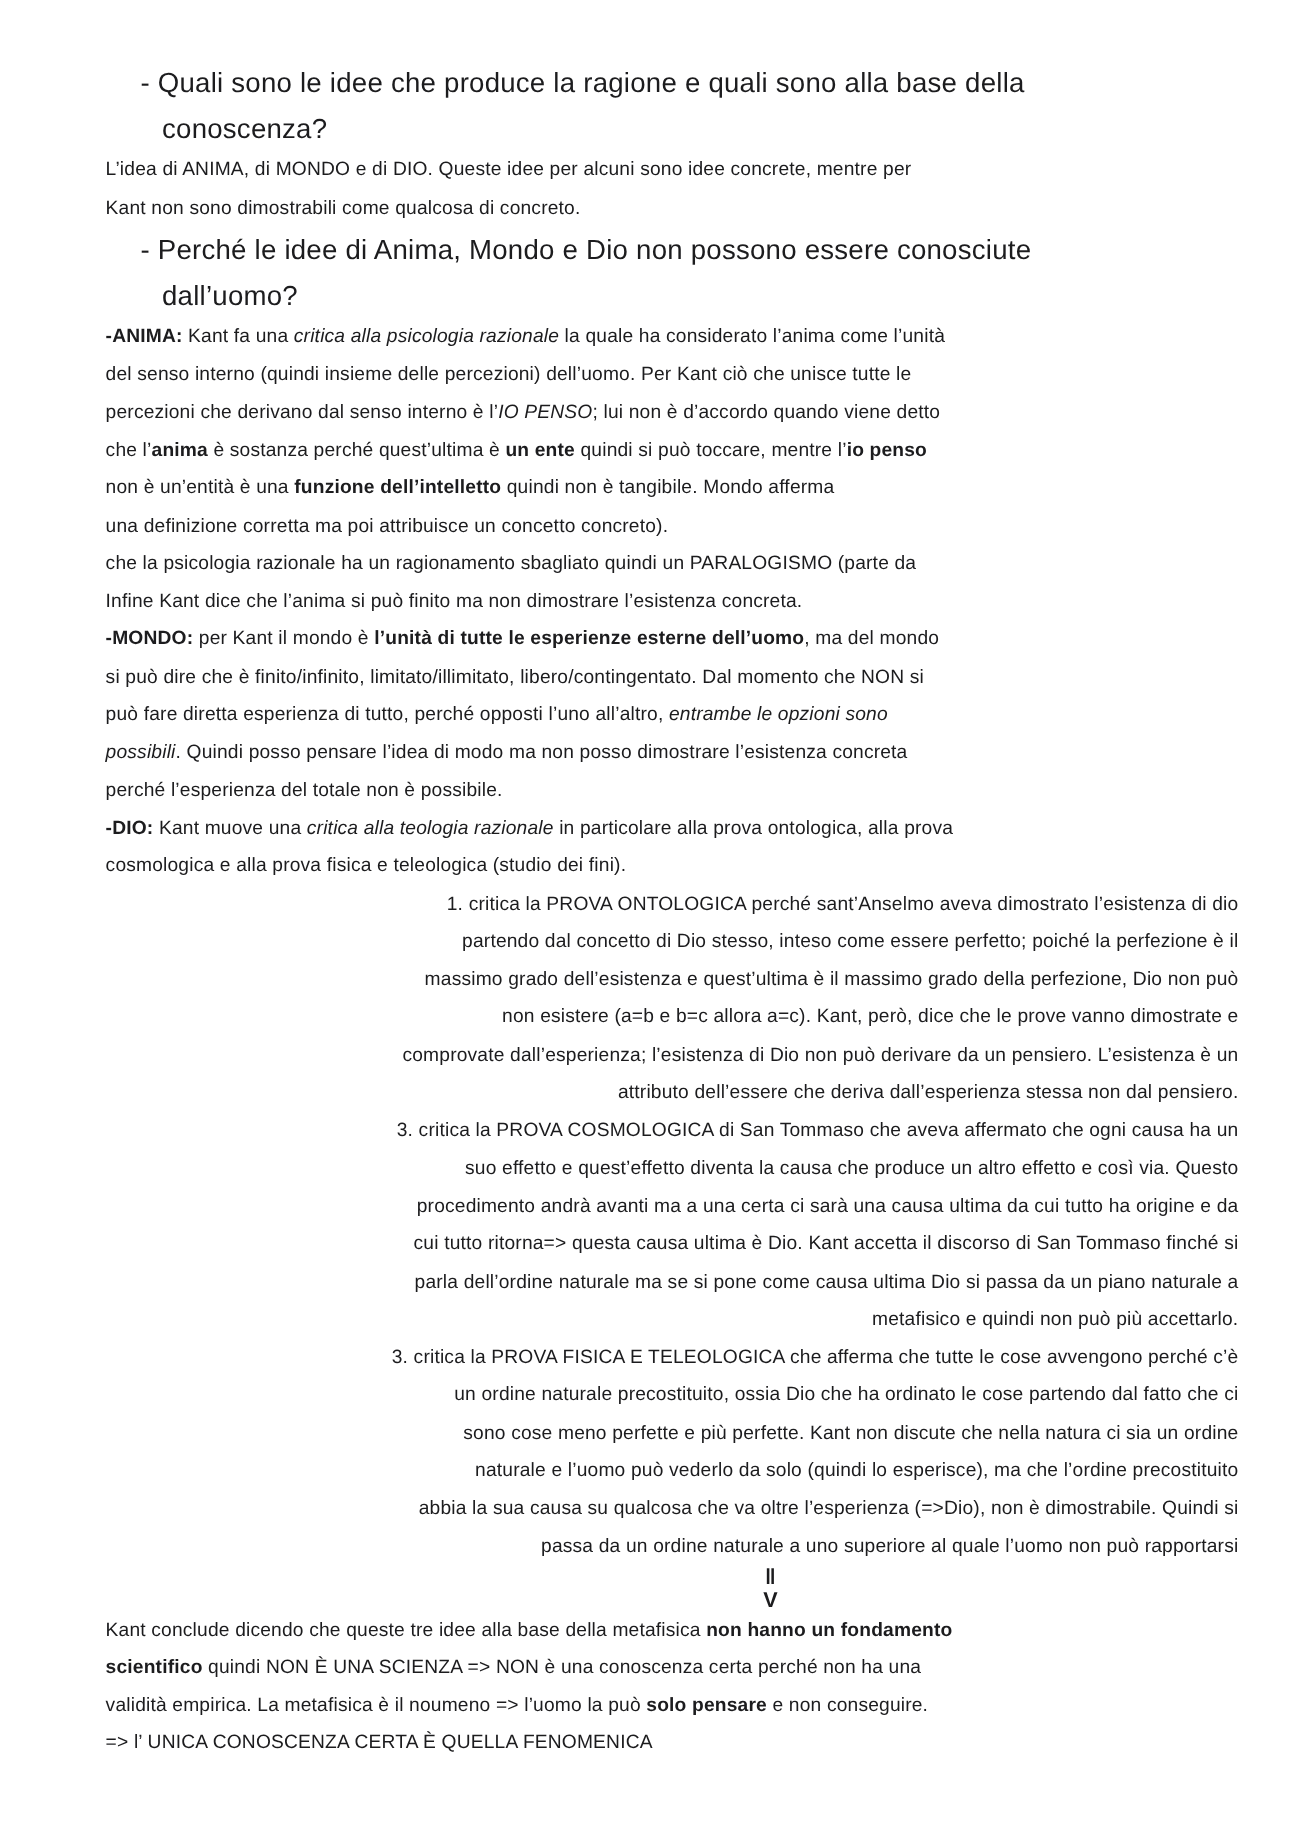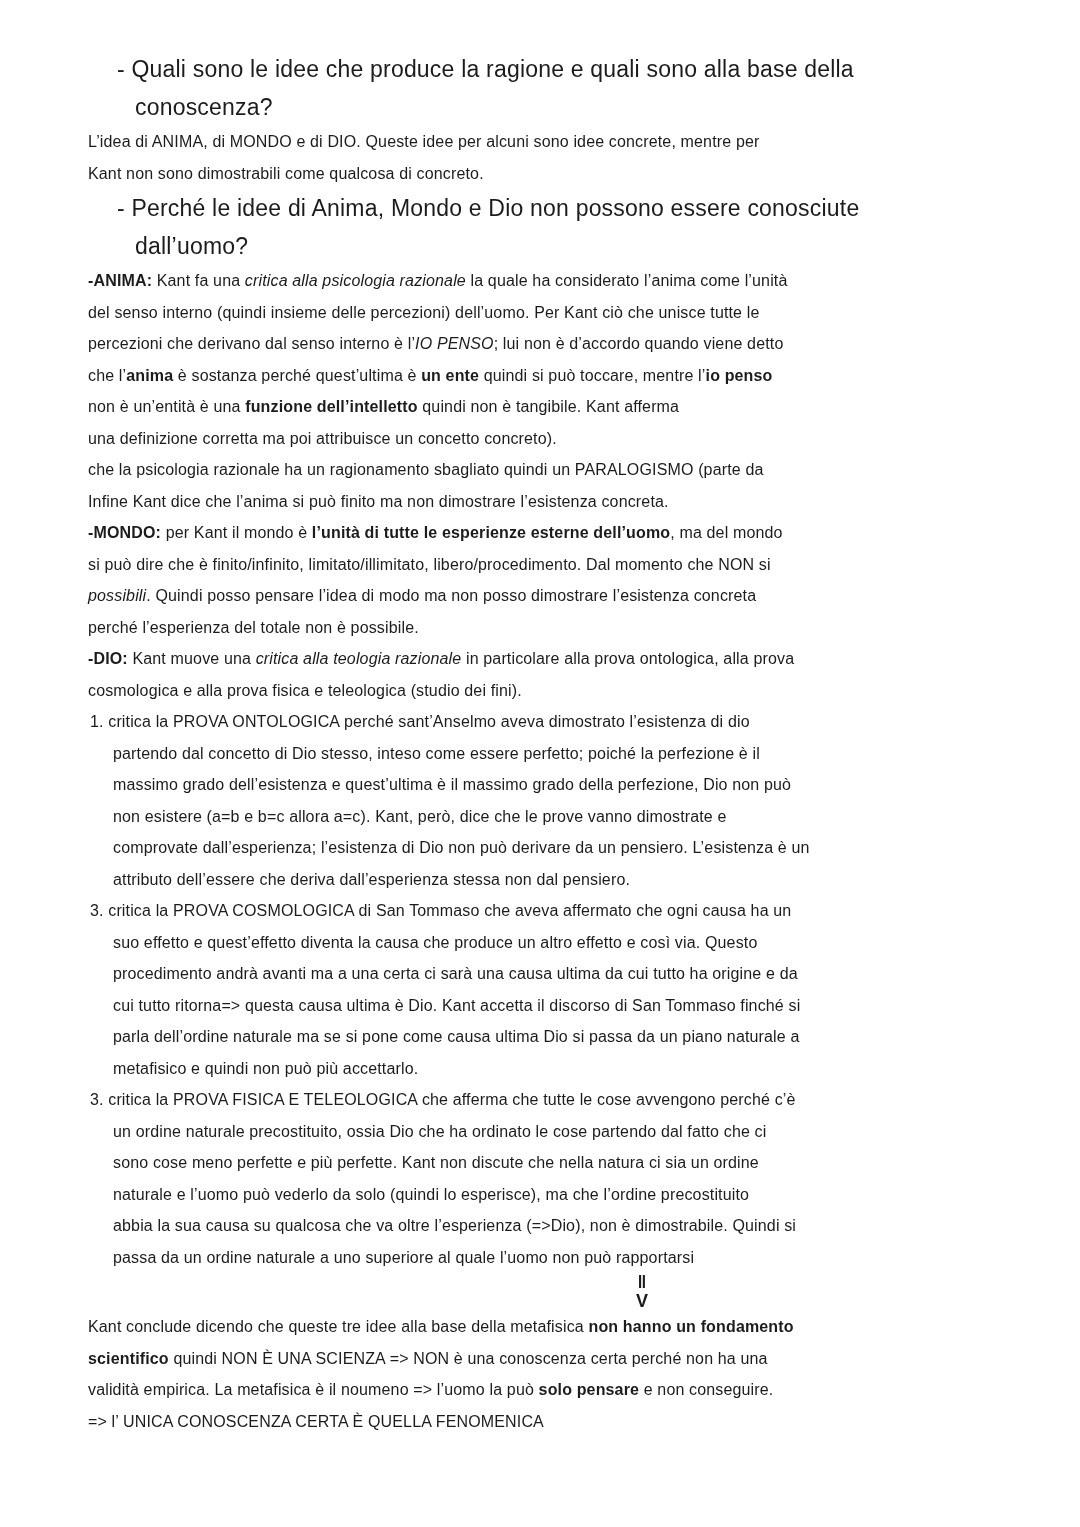--- a/index.html
+++ b/index.html
@@ -31,21 +31,21 @@
   }
   
   .q .line {
     font-size: 23px;
     line-height: 38px;
     padding-left: 47px;
     letter-spacing: 0.2px;
   }
   .q .line:first-child { padding-left: 29px; }
   
-  .li .line { padding-left: 25px; }
+  .li .line { padding-left: 25px; text-align: right; }
   .li .line:first-child { padding-left: 2px; }
   
   .arrow { text-align: center; transform: translateX(82px); }
   .arrow .line {
     font-size: 18px;
     line-height: 19px;
     letter-spacing: 0;
     font-weight: 600;
   }
   .b  { font-weight: bold; }
@@ -70,28 +70,29 @@
       </div>
       <div class="block q">
         <div class="line"><span class="seg">- Perché le idee di Anima, Mondo e Dio non possono essere conosciute</span></div>
         <div class="line"><span class="seg">dall’uomo?</span></div>
       </div>
       <div class="block p">
         <div class="line"><span class="seg b">-ANIMA:</span><span class="seg"> Kant fa una </span><span class="seg it">critica alla psicologia razionale</span><span class="seg"> la quale ha considerato l’anima come l’unità</span></div>
         <div class="line"><span class="seg">del senso interno (quindi insieme delle percezioni) dell’uomo. Per Kant </span><span class="seg u">ciò che unisce tutte le</span></div>
         <div class="line"><span class="seg u">percezioni</span><span class="seg"> che derivano dal senso interno è l’</span><span class="seg it u">IO PENSO</span><span class="seg">; lui non è d’accordo quando viene detto</span></div>
         <div class="line"><span class="seg">che l’</span><span class="seg b">anima</span><span class="seg"> è sostanza perché quest’ultima è </span><span class="seg b">un ente</span><span class="seg"> quindi si può toccare, mentre l’</span><span class="seg b">io penso</span></div>
-        <div class="line"><span class="seg">non è un’entità è una </span><span class="seg b">funzione dell’intelletto</span><span class="seg"> quindi non è tangibile. Kant afferma</span></div>
+        <div class="line"><span class="seg">non è un’entità è una </span><span class="seg b">funzione dell’intelletto</span><span class="seg"> quindi non è tangibile. Mondo afferma</span></div>
         <div class="line"><span class="seg">una definizione corretta ma poi attribuisce un concetto concreto).</span></div>
         <div class="line"><span class="seg">che la psicologia razionale ha un ragionamento sbagliato quindi un PARALOGISMO (parte da</span></div>
         <div class="line"><span class="seg">Infine Kant dice che </span><span class="seg u">l’anima si può finito</span><span class="seg"> ma non dimostrare l’esistenza concreta.</span></div>
       </div>
       <div class="block p">
         <div class="line"><span class="seg b">-MONDO:</span><span class="seg"> per Kant il mondo è </span><span class="seg b">l’unità di tutte le esperienze esterne dell’uomo</span><span class="seg">, ma del mondo</span></div>
-        <div class="line"><span class="seg">si può dire che è finito/infinito, limitato/illimitato, libero/procedimento. Dal momento che NON si</span></div>
+        <div class="line"><span class="seg">si può dire che è finito/infinito, limitato/illimitato, libero/contingentato. Dal momento che NON si</span></div>
+        <div class="line"><span class="seg">può fare diretta esperienza di tutto, perché </span><span class="seg u">opposti</span><span class="seg"> l’uno all’altro, </span><span class="seg it">entrambe le opzioni sono</span></div>
         <div class="line"><span class="seg it">possibili</span><span class="seg">. Quindi </span><span class="seg u">posso pensare l’idea di modo</span><span class="seg"> ma non posso dimostrare l’esistenza concreta</span></div>
         <div class="line"><span class="seg">perché l’esperienza del totale non è possibile.</span></div>
       </div>
       <div class="block p">
         <div class="line"><span class="seg b">-DIO:</span><span class="seg"> Kant muove una </span><span class="seg it">critica alla teologia razionale</span><span class="seg"> in particolare alla prova ontologica, alla prova</span></div>
         <div class="line"><span class="seg">cosmologica e alla prova fisica e teleologica (studio dei fini).</span></div>
       </div>
       <div class="block li">
         <div class="line"><span class="seg">1. critica la PROVA ONTOLOGICA perché sant’Anselmo aveva dimostrato l’esistenza di dio</span></div>
         <div class="line"><span class="seg">partendo dal concetto di Dio stesso, inteso come essere perfetto; poiché la perfezione è il</span></div>

